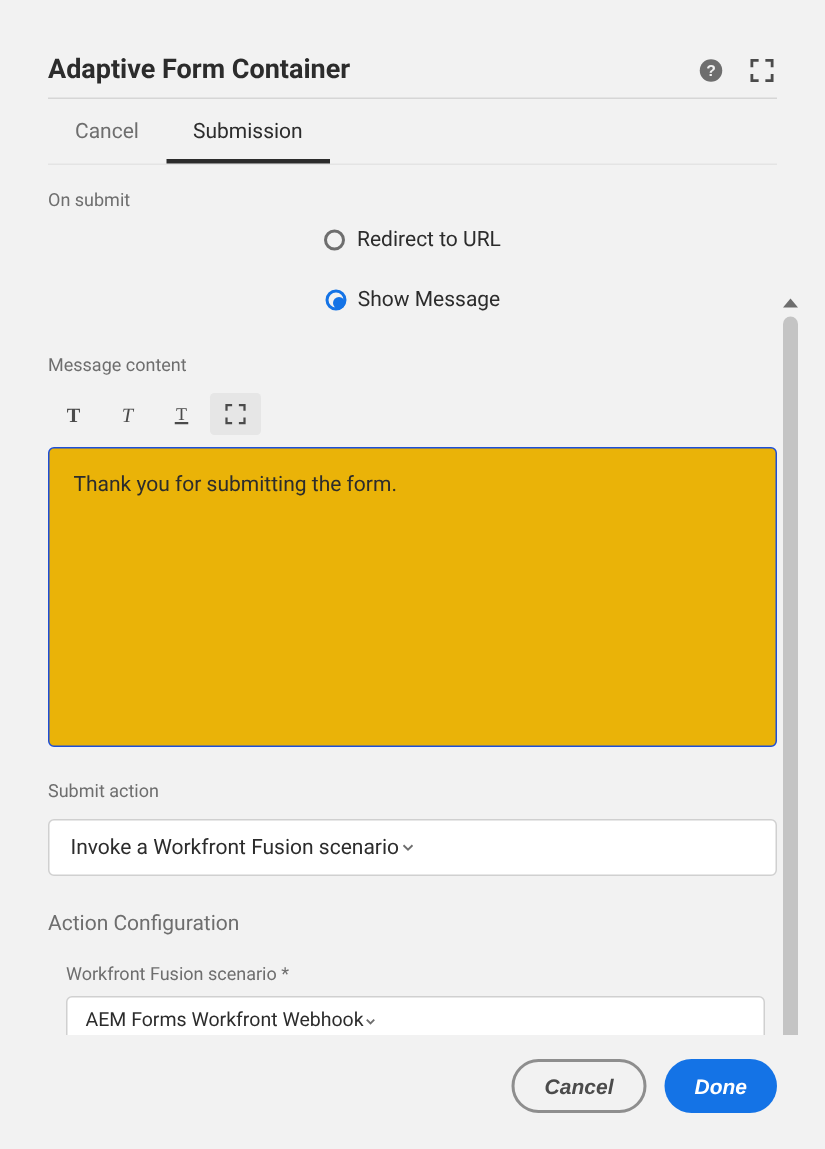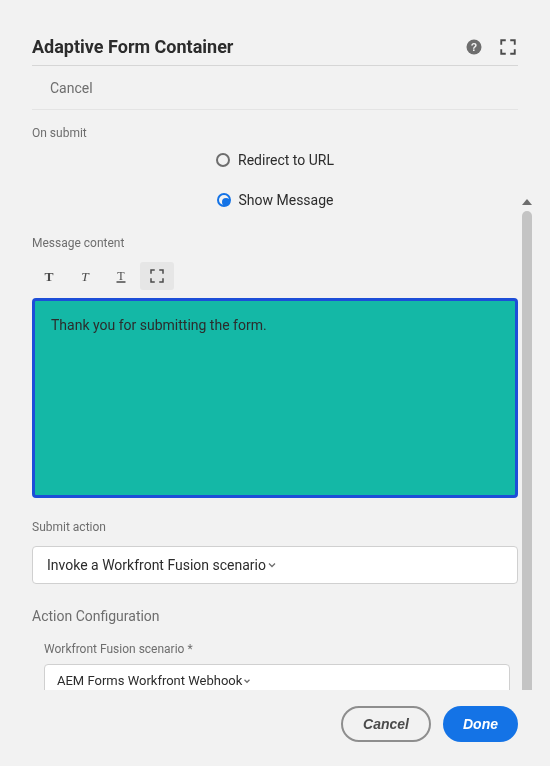--- a/index.html
+++ b/index.html
@@ -121,22 +121,22 @@
     justify-content: center;
     cursor: pointer;
     color: #4b4b4b;
     border-radius: 3px;
   }
   .tb-btn.active {
     background: #e6e6e6;
   }
   .tb-btn svg { width: 18px; height: 18px; }
   .text-box {
-    background: #14b8a6;
-    border: 3px solid #1d4ed8;
+    background: #eab308;
+    border: 1px solid #1d4ed8;
     border-radius: 4px;
     padding: 16px;
     min-height: 200px;
     font-size: 14px;
     color: #2c2c2c;
   }
   .select-box {
     background: #fff;
     border: 1px solid #d0d0d0;
     border-radius: 4px;
@@ -253,20 +253,21 @@
       <div class="icon-btn">
         <svg viewBox="0 0 24 24" width="18" height="18" fill="none" stroke="#4b4b4b" stroke-width="2.5">
             <path d="M3 9V3h6M21 9V3h-6M3 15v6h6M21 15v6h-6"></path>
           </svg>
       </div>
     </div>
   </div>
   <div class="divider"></div>
   <div class="tabs">
     <div class="tab">Cancel</div>
+    <div class="tab active">Submission</div>
   </div>
 </div>
 
 <div class="content-outer">
   <div class="content-scroll">
 
     <div class="field-label">On submit</div>
     <div class="radio-row">
       <div class="radio-opt">
         <span class="radio-circle"></span>

